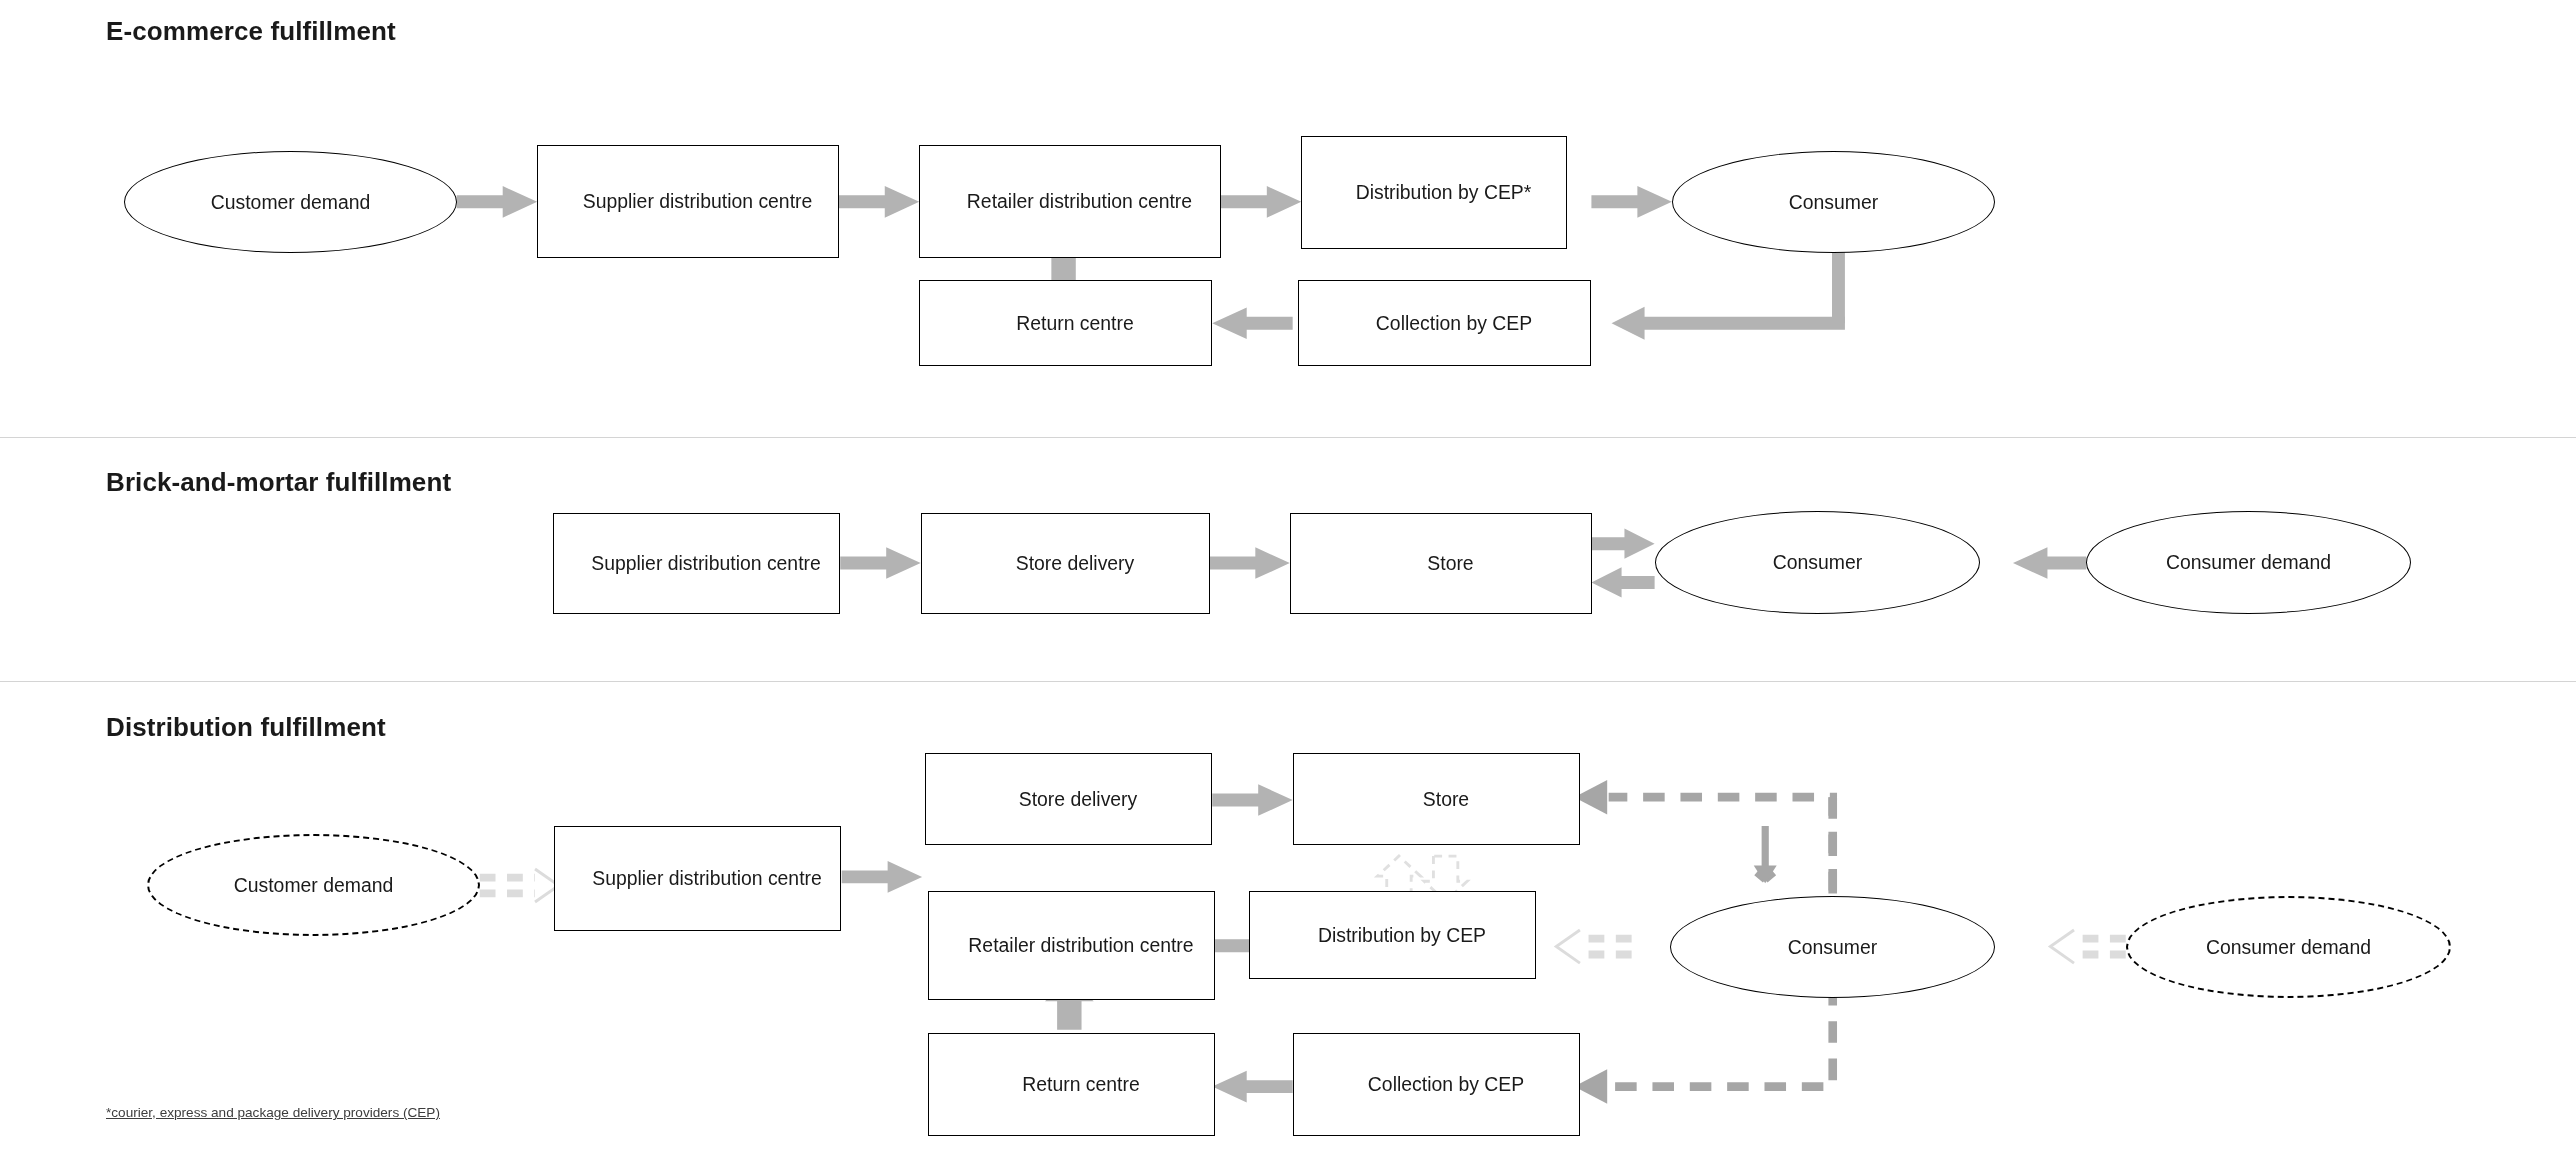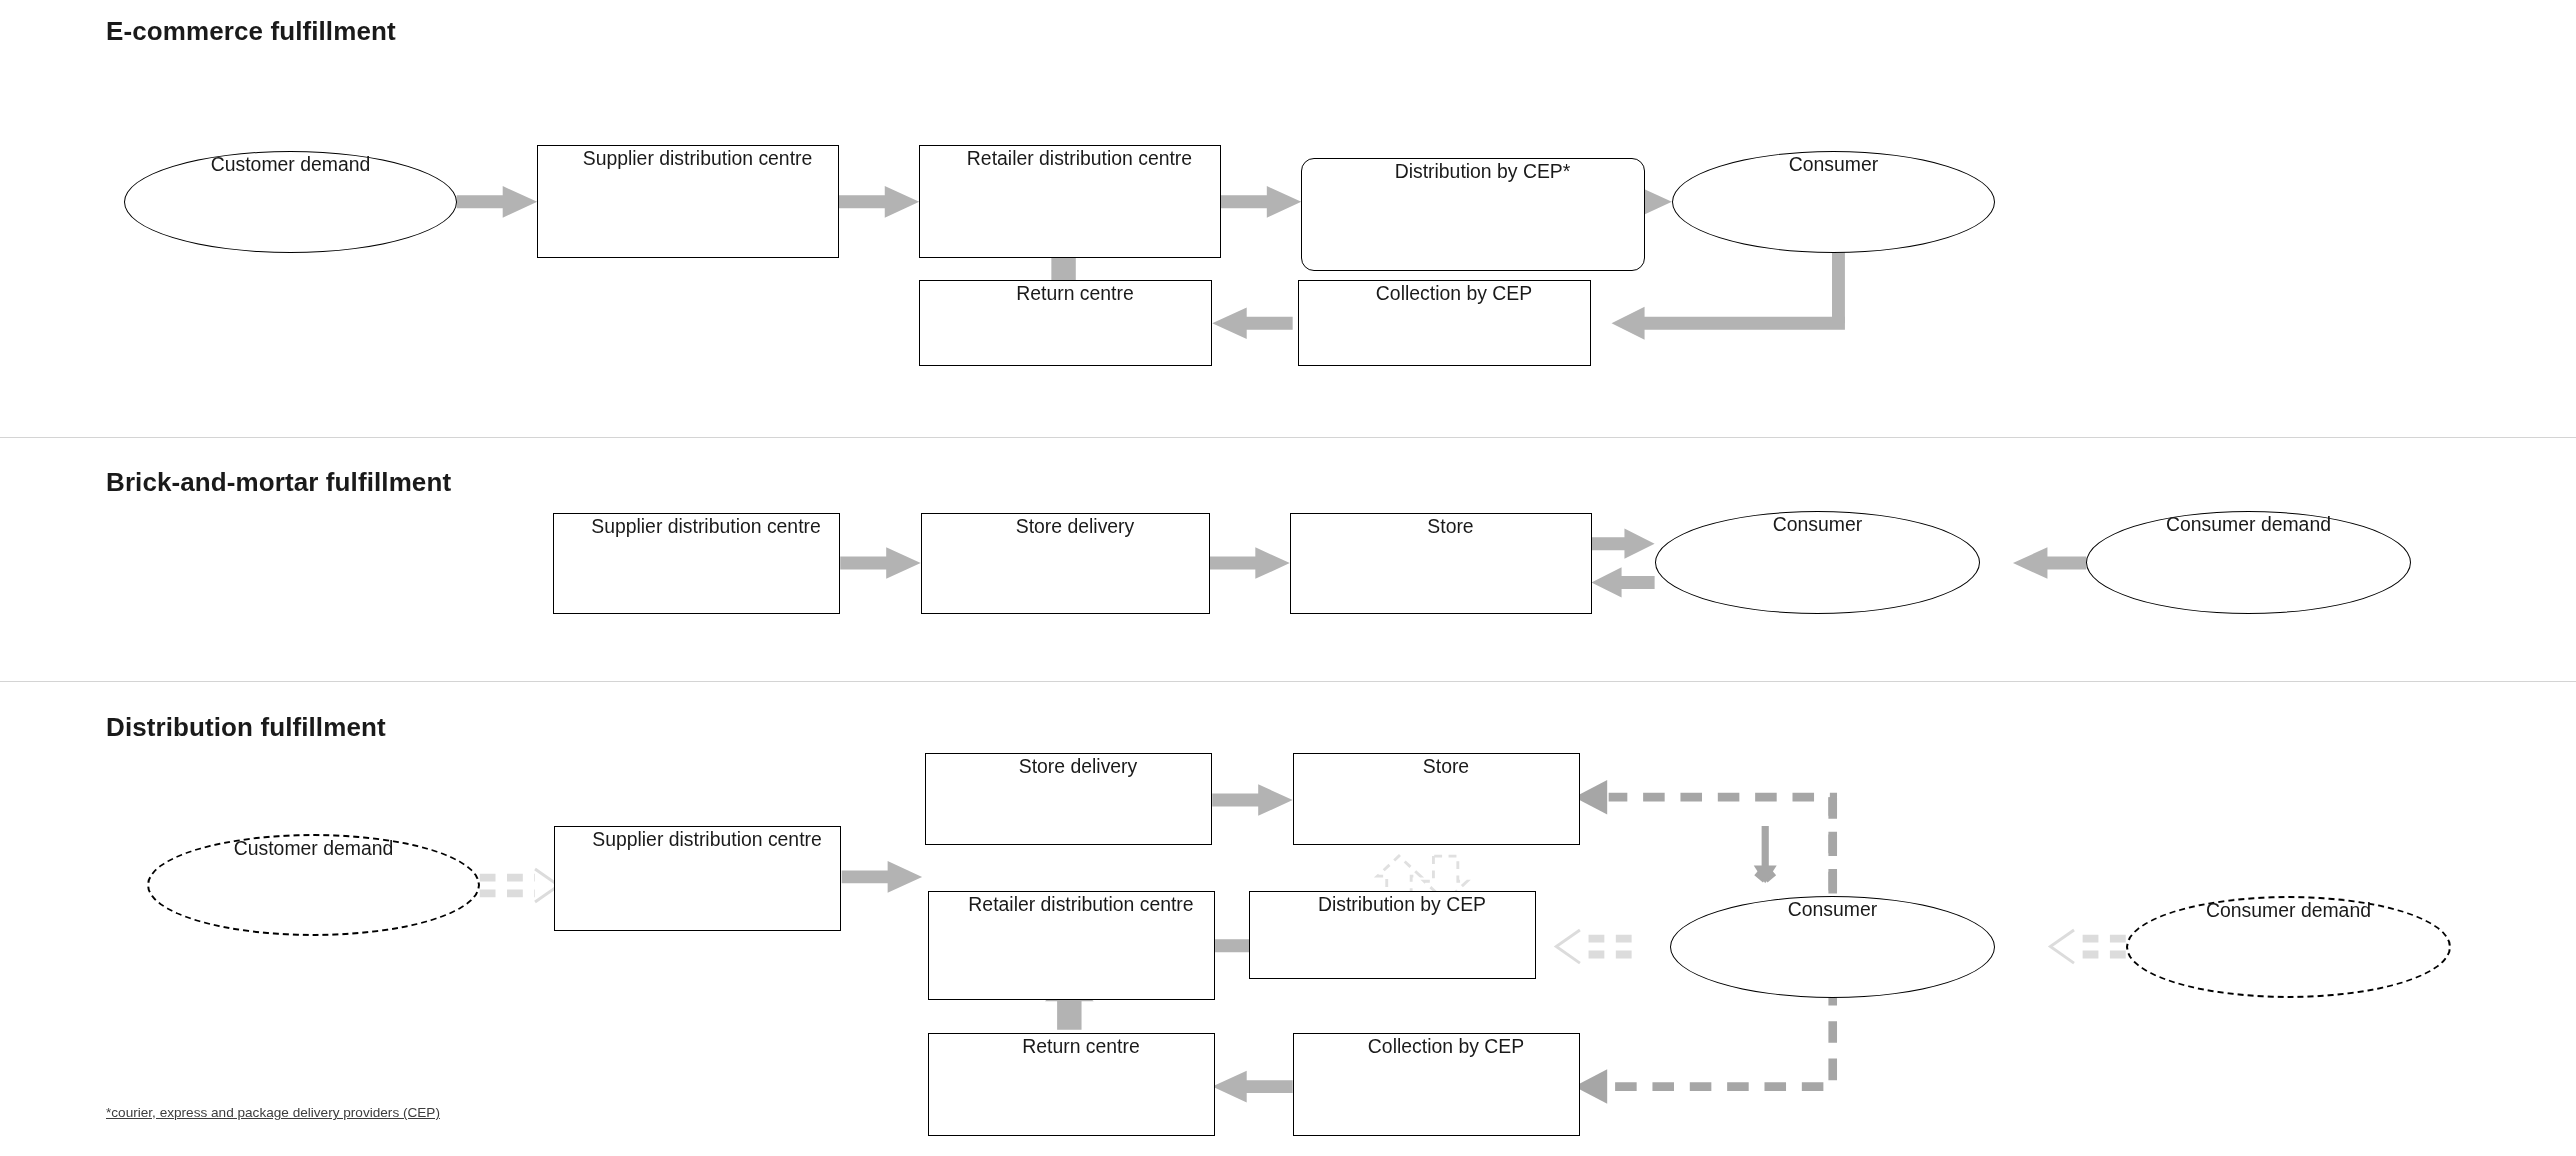--- a/index.html
+++ b/index.html
@@ -2,21 +2,21 @@
 <html style="font-size:11.5px"><head>
 <meta charset="utf-8">
 <style>
   html,body{margin:0;padding:0;background:#ffffff;}
   body{font-family:"Liberation Sans",sans-serif;color:#000;}
   #page{position:relative;width:2576px;height:1157px;background:#fff;overflow:hidden;}
 
   .section-title{position:absolute;font-size:26px;font-weight:bold;color:#1a1a1a;letter-spacing:0.1px;white-space:nowrap;}
   .divider{position:absolute;left:0;height:0.7px;background:#d4d4d4;width:2576px;}
 
-  .node{position:absolute;box-sizing:border-box;display:flex;align-items:flex-start;justify-content:center;text-align:center;font-size:19.4px;color:#1a1a1a;line-height:1.25;}
+  .node{position:absolute;box-sizing:border-box;display:flex;align-items:center;justify-content:center;text-align:center;font-size:19.4px;color:#1a1a1a;line-height:1.25;}
   .boxnode{border:1.8px solid #000;background:#fff;padding-left:19px;}
   .ellnode{border:1.8px solid #000;background:#fff;border-radius:50%;}
   .ell-dashed{border:2.2px dashed #000;background:#fff;border-radius:50%;}
   .node span{display:block;padding:0 7.2px;}
 
   .svg-layer{position:absolute;left:0;top:0;width:2576px;height:1157px;pointer-events:none;}
 
   .footnote{position:absolute;font-size:13.6px;color:#3d3d3d;white-space:nowrap;}
 </style>
 </head>
@@ -143,21 +143,21 @@
   </div>
 
   <div class="node boxnode" style="left:537px;top:145px;width:302px;height:113px;">
     <span>Supplier distribution centre</span>
   </div>
 
   <div class="node boxnode" style="left:919px;top:145px;width:302px;height:113px;">
     <span>Retailer distribution centre</span>
   </div>
 
-  <div class="node boxnode" style="left:1301px;top:158px;width:344px;height:113px;border-radius:13px;">
+  <div class="node boxnode" style="left:1301px;top:136px;width:266px;height:113px;">
     <span>Distribution by CEP*</span>
   </div>
 
   <div class="node ellnode" style="left:1672px;top:151px;width:323px;height:102px;">
     <span>Consumer</span>
   </div>
 
   <div class="node boxnode" style="left:919px;top:280px;width:293px;height:86px;">
     <span>Return centre</span>
   </div>

